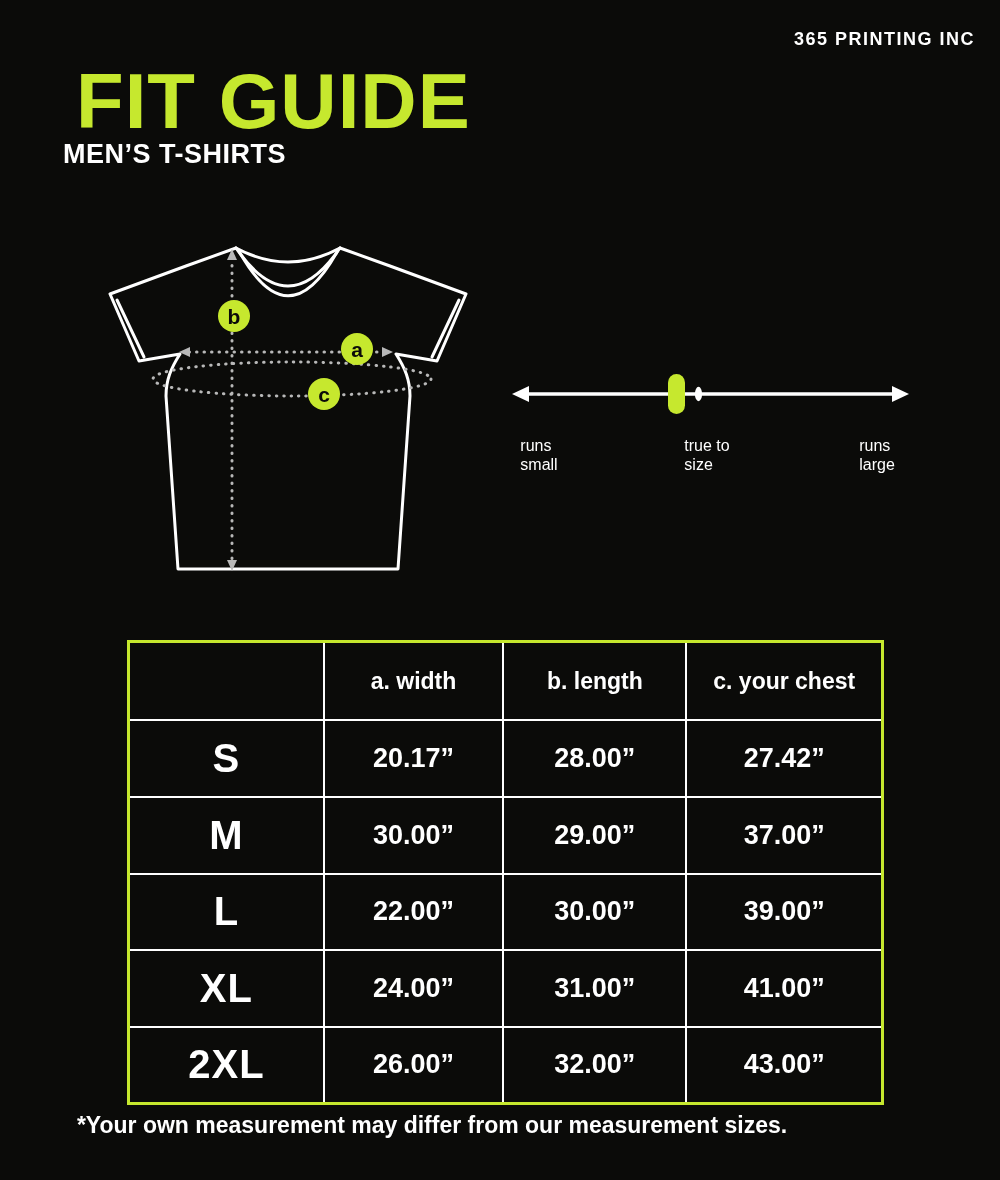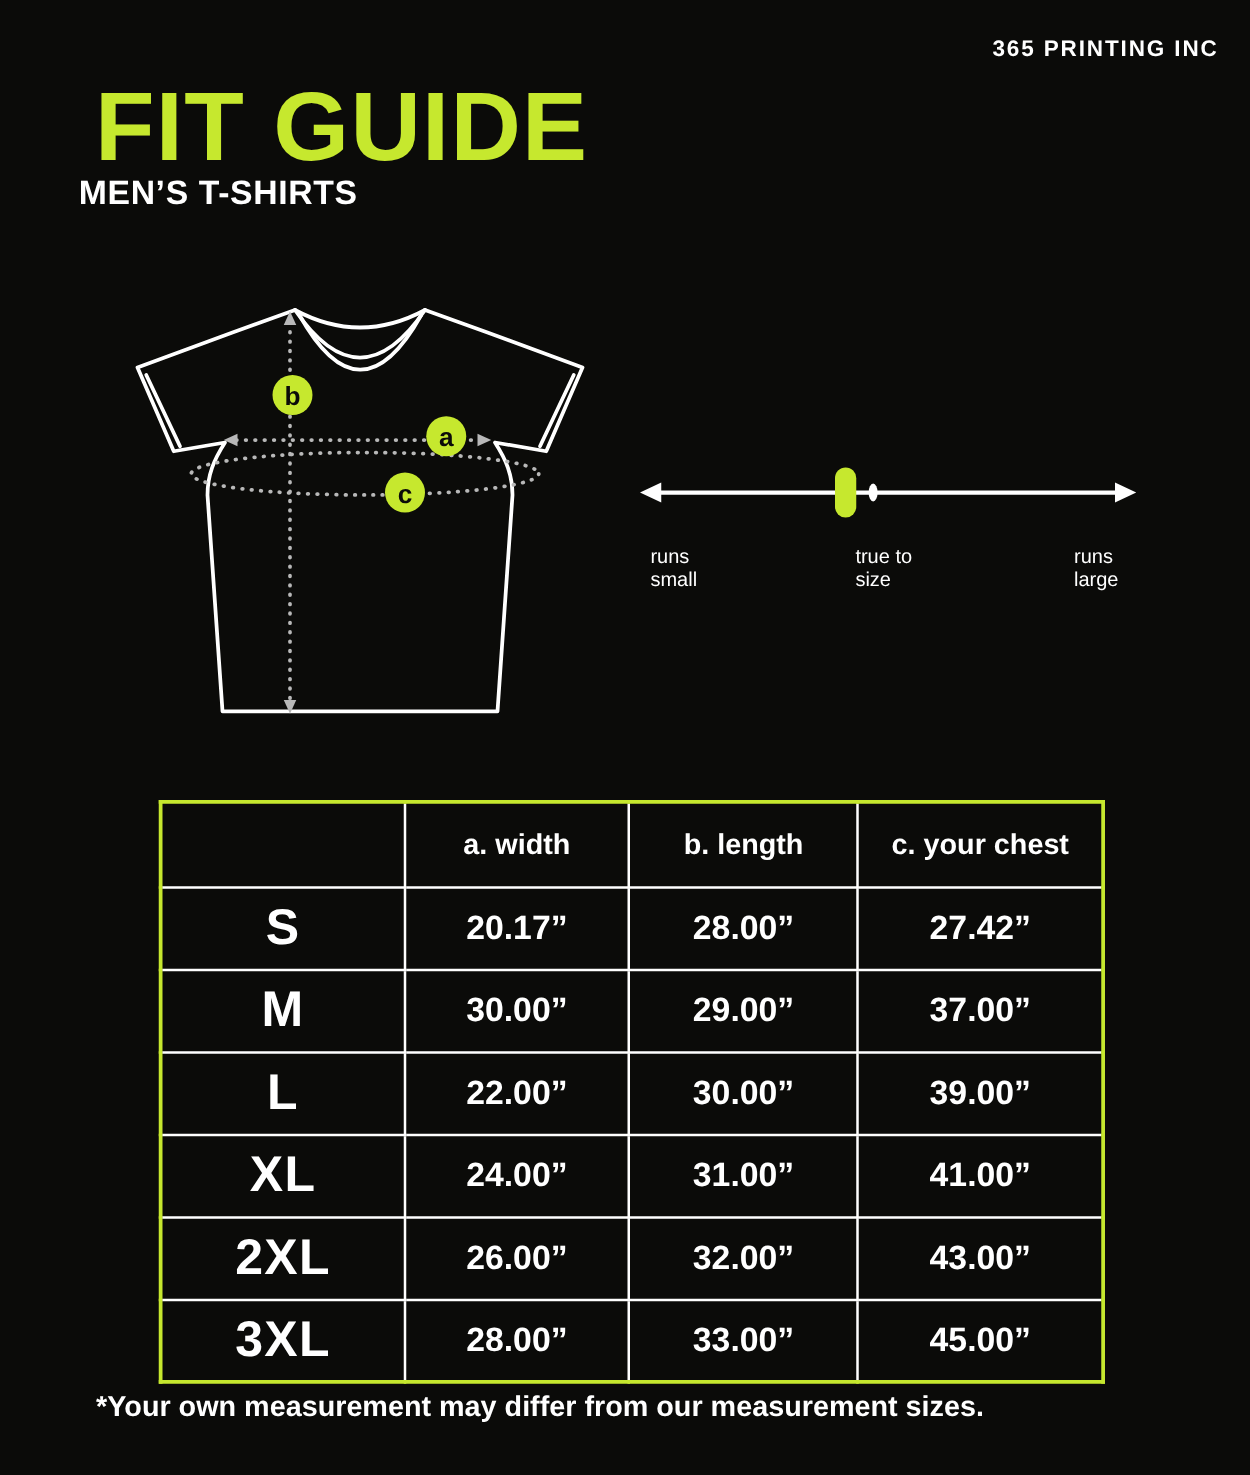--- a/index.html
+++ b/index.html
@@ -163,25 +163,19 @@
         <td class="val">24.00”</td>
         <td class="val">31.00”</td>
         <td class="val">41.00”</td>
       </tr>
       <tr class="row">
         <td class="size">2XL</td>
         <td class="val">26.00”</td>
         <td class="val">32.00”</td>
         <td class="val">43.00”</td>
       </tr>
-      <tr class="row">
-        <td class="size">3XL</td>
-        <td class="val">28.00”</td>
-        <td class="val">33.00”</td>
-        <td class="val">45.00”</td>
-      </tr>
     </tbody>
       </table>
   </div>
 
   <div class="footnote">*Your own measurement may differ from our measurement sizes.</div>
 
 </div>
 
 </body></html>

